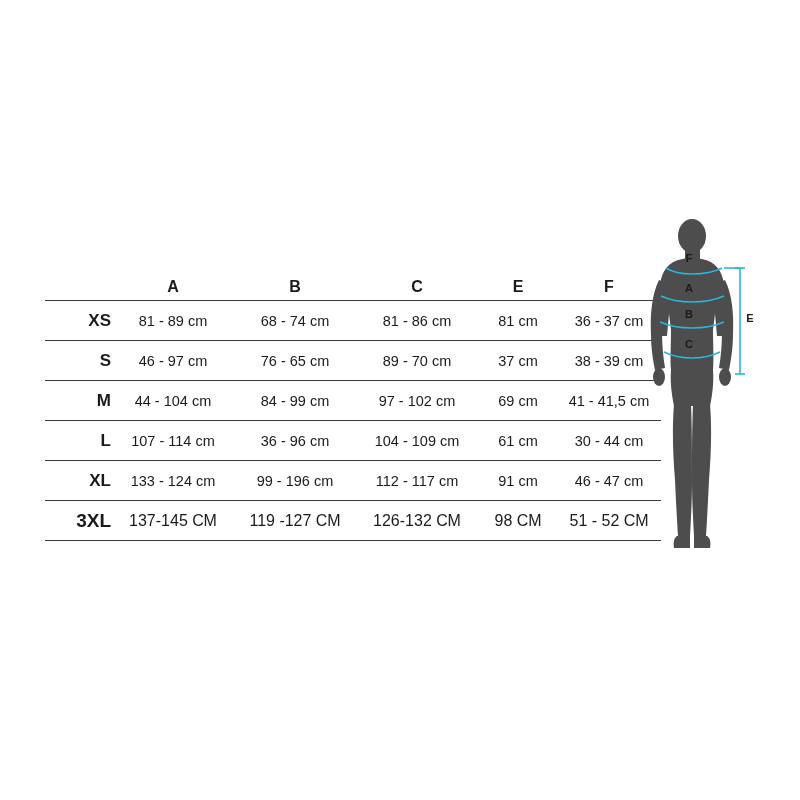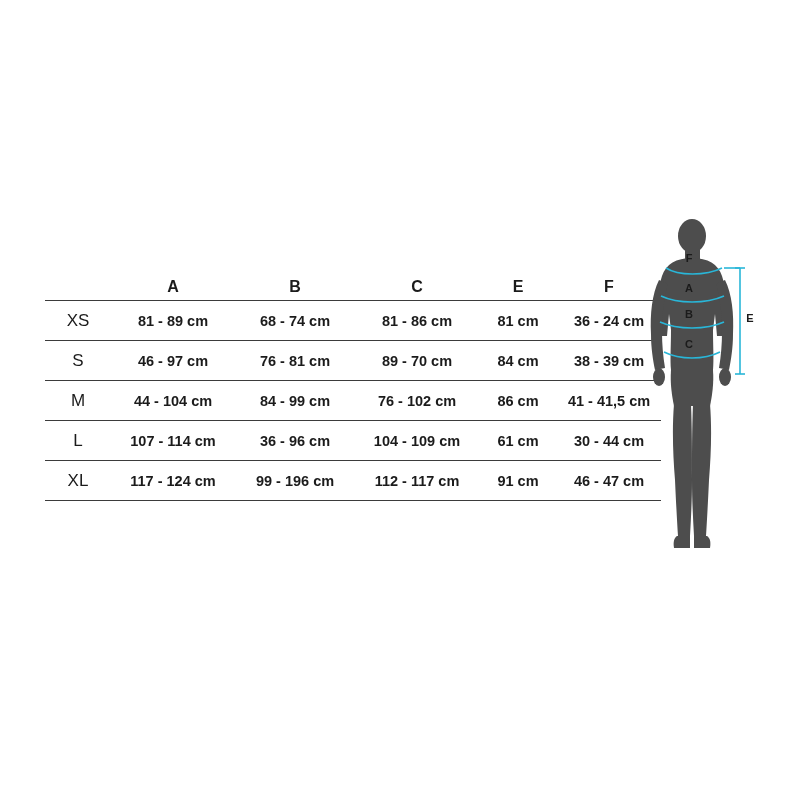--- a/index.html
+++ b/index.html
@@ -56,25 +56,26 @@
 
   table.size-table tbody tr {
     border-top: 1px solid #3b3b3b;
   }
   table.size-table tbody tr:last-child {
     border-bottom: 1px solid #3b3b3b;
   }
   table.size-table tbody td {
     height: 39px;
     font-size: 14.5px;
-    font-weight: bold;
+    font-weight: normal;
   }
   table.size-table tbody td.size-label {
     font-size: 17px;
-    font-weight: normal;
+    font-weight: bold;
+    text-align: right;
   }
   
   table.size-table tbody tr.row-3xl td {
     font-size: 16px;
   }
   table.size-table tbody tr.row-3xl td.size-label {
     font-size: 19px;
   }
 
   
@@ -106,53 +107,61 @@
           <th class="col-f">F</th>
         </tr>
       </thead>
       <tbody>
         <tr class="row-xs">
           <td class="size-label">XS</td>
           <td>81 - 89 cm</td>
           <td>68 - 74 cm</td>
           <td>81 - 86 cm</td>
           <td>81 cm</td>
-          <td>36 - 24 cm</td>
+          <td>36 - 37 cm</td>
         </tr>
         <tr class="row-s">
           <td class="size-label">S</td>
           <td>46 - 97 cm</td>
-          <td>76 - 81 cm</td>
+          <td>76 - 65 cm</td>
           <td>89 - 70 cm</td>
-          <td>84 cm</td>
+          <td>37 cm</td>
           <td>38 - 39 cm</td>
         </tr>
         <tr class="row-m">
           <td class="size-label">M</td>
           <td>44 - 104 cm</td>
           <td>84 - 99 cm</td>
-          <td>76 - 102 cm</td>
-          <td>86 cm</td>
+          <td>97 - 102 cm</td>
+          <td>69 cm</td>
           <td>41 - 41,5 cm</td>
         </tr>
         <tr class="row-l">
           <td class="size-label">L</td>
           <td>107 - 114 cm</td>
           <td>36 - 96 cm</td>
           <td>104 - 109 cm</td>
           <td>61 cm</td>
           <td>30 - 44 cm</td>
         </tr>
         <tr class="row-xl">
           <td class="size-label">XL</td>
-          <td>117 - 124 cm</td>
+          <td>133 - 124 cm</td>
           <td>99 - 196 cm</td>
           <td>112 - 117 cm</td>
           <td>91 cm</td>
           <td>46 - 47 cm</td>
+        </tr>
+        <tr class="row-3xl">
+          <td class="size-label">3XL</td>
+          <td>137-145 СМ</td>
+          <td>119 -127 СМ</td>
+          <td>126-132 СМ</td>
+          <td>98 СМ</td>
+          <td>51 - 52 СМ</td>
         </tr>
       </tbody>
     </table>
   </div>
 
   <div id="figure">
     <svg width="150" height="360" viewBox="0 0 150 360" xmlns="http://www.w3.org/2000/svg">
       <g fill="#4d4d4d">
 
         <ellipse cx="52" cy="18" rx="14" ry="17"></ellipse>

